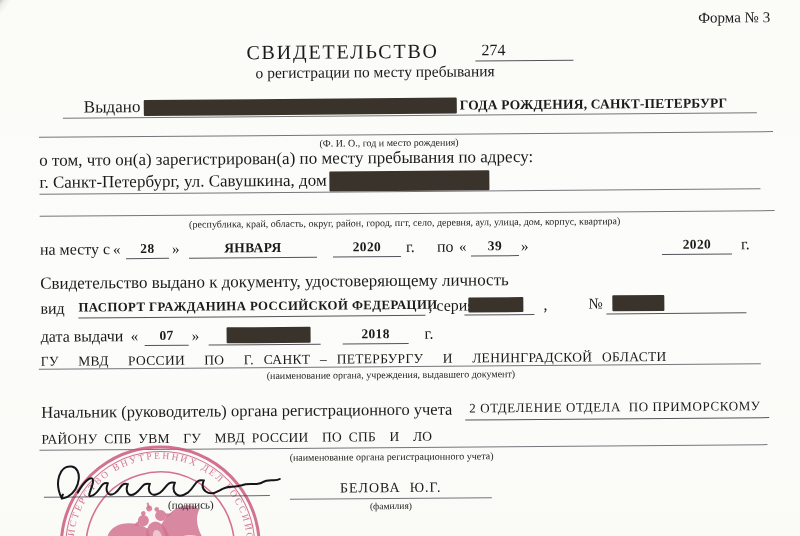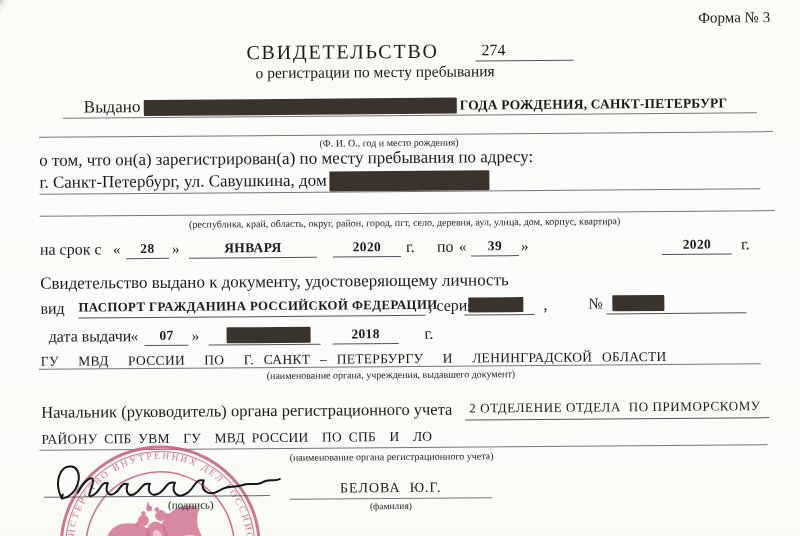--- a/index.html
+++ b/index.html
@@ -46,21 +46,21 @@
     <div class="cap" style="left:240px;top:137px;width:300px;">(Ф. И. О., год и место рождения)</div>
 
     <div class="abs big" style="left:40px;top:148px;">о том, что он(а) зарегистрирован(а) по месту пребывания по адресу:</div>
     <div class="abs big" style="left:40px;top:170px;">г. Санкт-Петербург, ул. Савушкина, дом</div>
     <div class="rule" style="left:40px;top:191px;width:721px;"></div>
     <div class="redaction" style="left: 330px; top: 171px; width: 160px; height: 20px; background: rgb(58, 51, 43);"></div>
     <div class="rule" style="left:40px;top:213px;width:735px;"></div>
     <div class="cap" style="left:150px;top:217px;width:510px;">(республика, край, область, округ, район, город, пгт, село, деревня, аул, улица, дом, корпус, квартира)</div>
 
     <div class="abs" style="left:0;top:238px;width:800px;height:18px;">
-      <span class="abs mid" style="left:40px;top:0;">на срок с</span>
+      <span class="abs mid" style="left:40px;top:0;">на месту с</span>
       <span class="abs q" style="left:113px;top:1px;">«</span>
       <span class="cell" style="left:126px;top:0;width:43px;">28</span>
       <span class="abs q" style="left:172px;top:1px;">»</span>
       <span class="cell" style="left:189px;top:0;width:128px;">ЯНВАРЯ</span>
       <span class="cell" style="left:333px;top:0;width:68px;">2020</span>
       <span class="abs mid" style="left:406px;top:0;">г.</span>
       <span class="abs mid" style="left:437px;top:0;">по</span>
       <span class="abs q" style="left:459px;top:1px;">«</span>
       <span class="cell" style="left:471px;top:0;width:48px;">39</span>
       <span class="abs q" style="left:521px;top:1px;">»</span>
@@ -76,26 +76,26 @@
       <span class="abs mid" style="left:428px;top:0;">, серия</span>
       <span class="cell" style="left:464px;top:0;width:70px;"></span>
       <span class="abs mid" style="left:543px;top:0;">,</span>
       <span class="abs" style="left:588px;top:0;font-size:15px;">№</span>
       <span class="cell" style="left:606px;top:0;width:140px;"></span>
     </div>
     <div class="redaction" style="left: 468px; top: 298px; width: 55px; height: 15px; background: rgb(58, 51, 43);"></div>
     <div class="redaction" style="left: 612px; top: 297px; width: 52px; height: 16px; background: rgb(58, 51, 43);"></div>
 
     <div class="abs" style="left:0;top:325px;width:800px;height:18px;">
-      <span class="abs mid" style="left:40px;top:0;margin-left:8px;">дата выдачи</span>
+      <span class="abs mid" style="left:40px;top:0;">дата выдачи</span>
       <span class="abs q" style="left:130px;top:1px;">«</span>
       <span class="cell" style="left:144px;top:0;width:44px;">07</span>
       <span class="abs q" style="left:191px;top:1px;">»</span>
       <span class="cell" style="left:208px;top:0;width:112px;"></span>
-      <span class="cell" style="left:332px;top:0;width:66px;">2018</span>
+      <span class="cell" style="left:342px;top:0;width:66px;">2018</span>
       <span class="abs mid" style="left:424px;top:0;">г.</span>
     </div>
     <div class="redaction" style="left: 226px; top: 326px; width: 84px; height: 16px; background: rgb(58, 51, 43);"></div>
 
     <div class="abs plaincaps" style="left:40px;top:351px;">ГУ  МВД  РОССИИ  ПО  Г. САНКТ – ПЕТЕРБУРГУ  И  ЛЕНИНГРАДСКОЙ ОБЛАСТИ</div>
     <div class="rule" style="left:38px;top:366px;width:722px;"></div>
     <div class="cap" style="left:240px;top:369px;width:300px;">(наименование органа, учреждения, выдавшего документ)</div>
 
     <div class="abs" style="left:40px;top:400px;font-size:16.5px;">Начальник (руководитель) органа регистрационного учета</div>
     <div class="abs" style="left:464px;top:401px;width:300px;height:19px;border-bottom:1.3px solid #54545a;font-size:13px;letter-spacing:.6px;padding-left:4px;">2 ОТДЕЛЕНИЕ ОТДЕЛА  ПО ПРИМОРСКОМУ</div>

